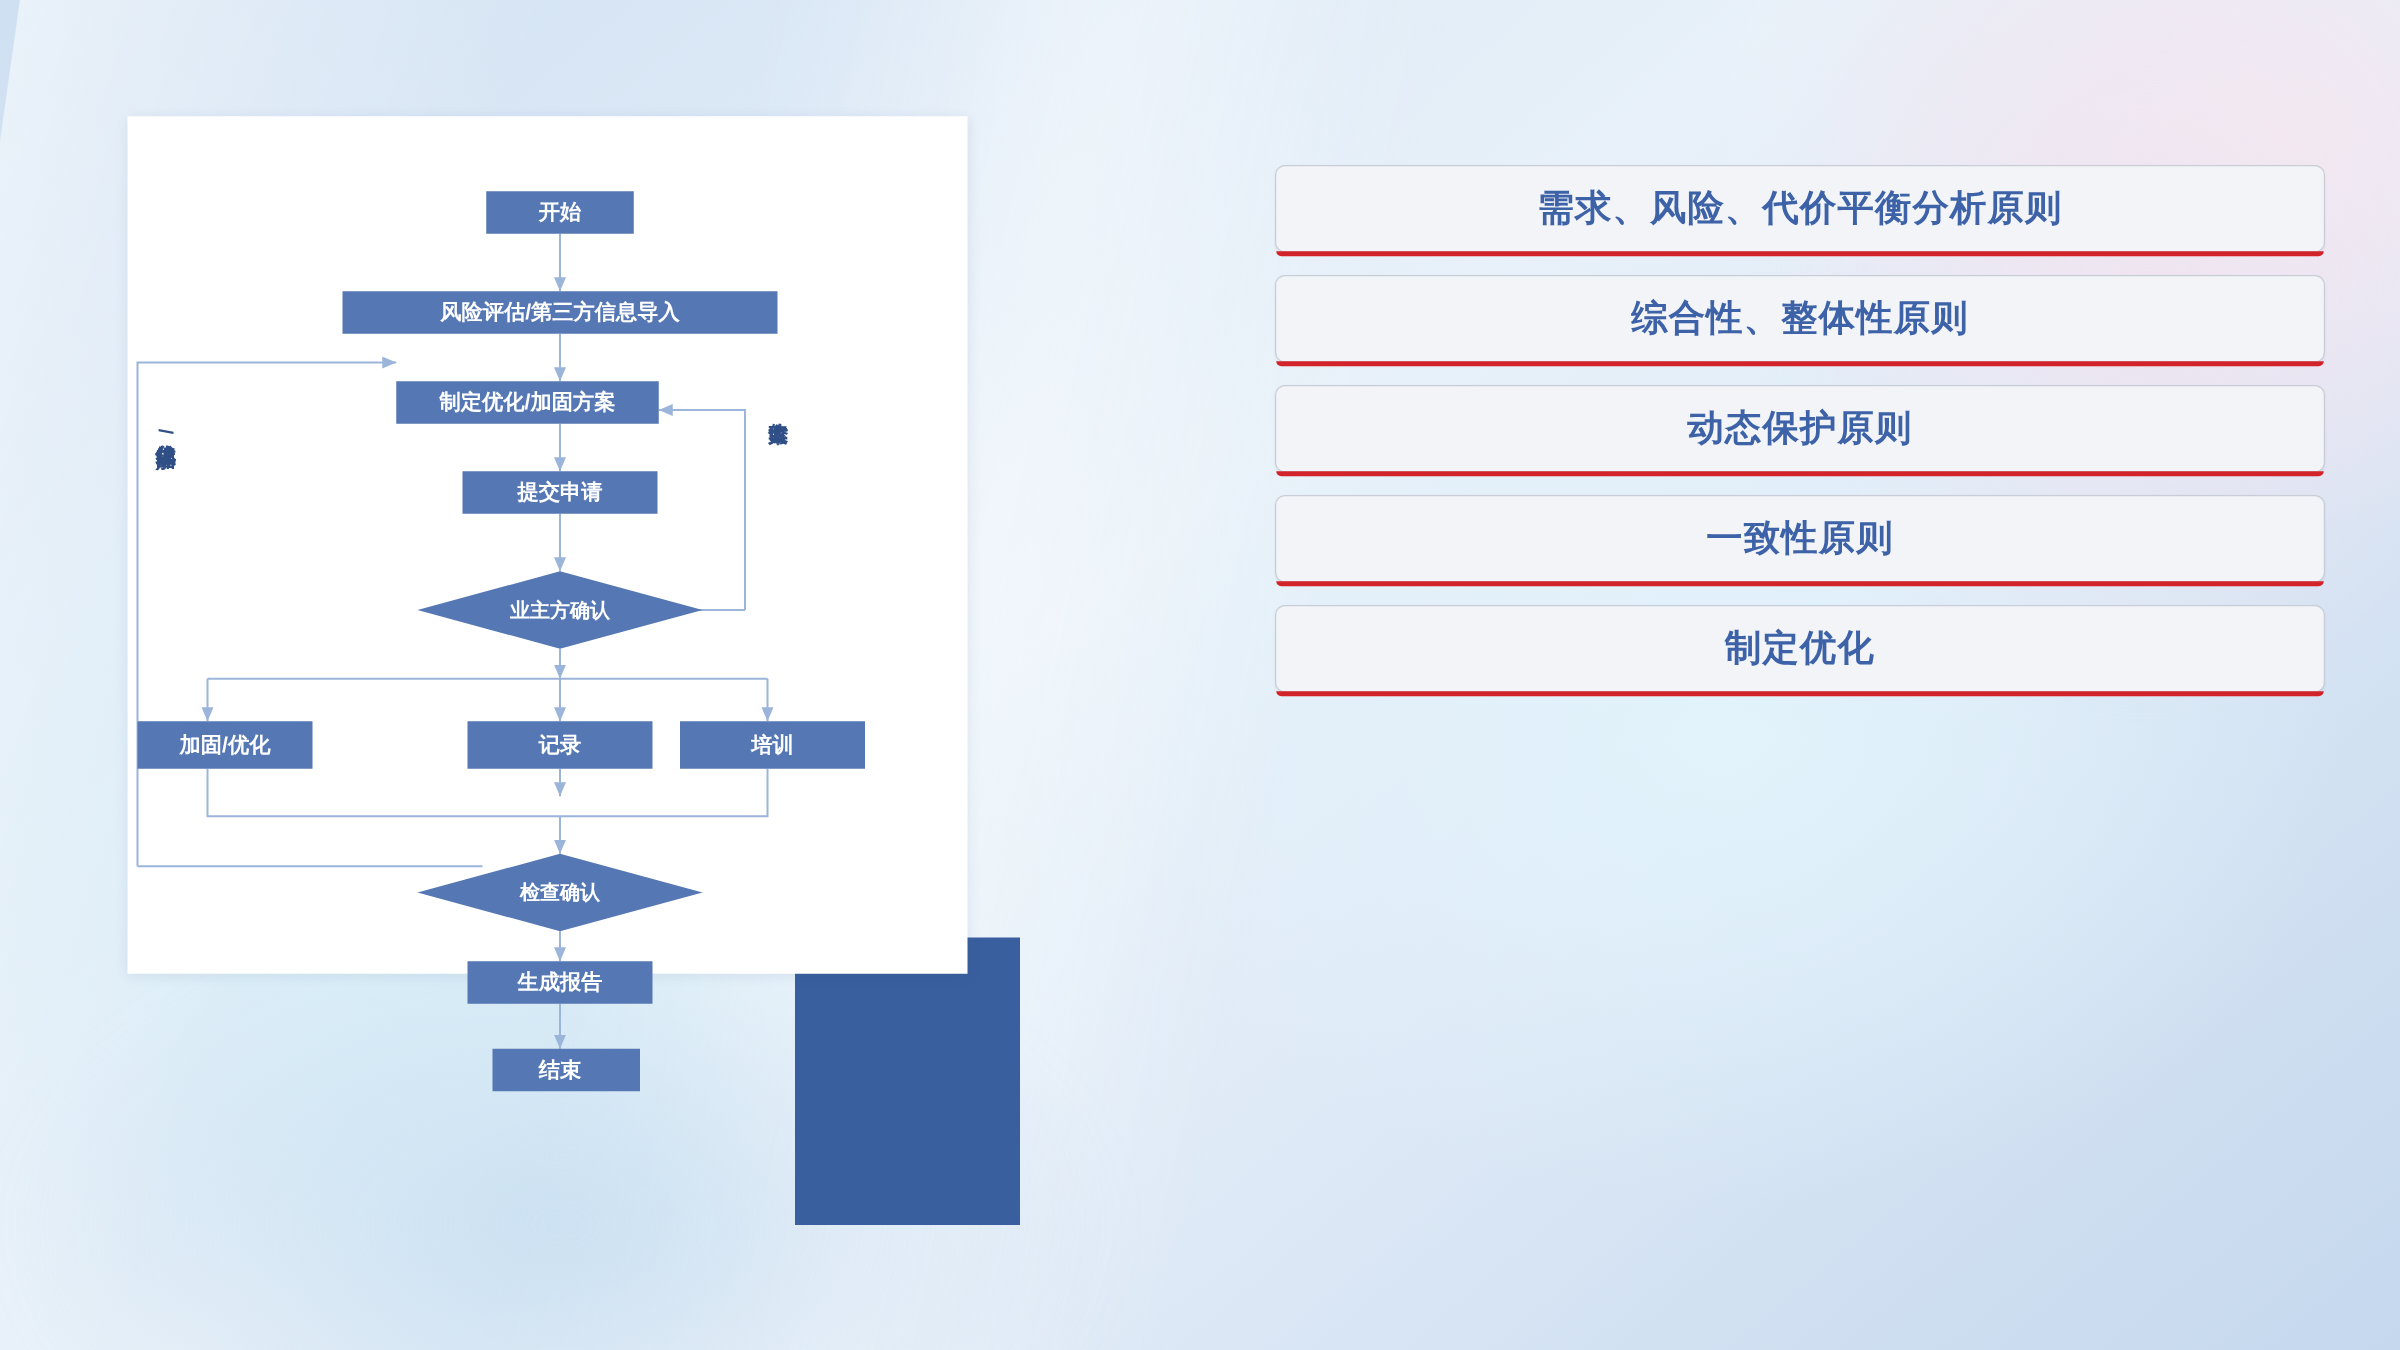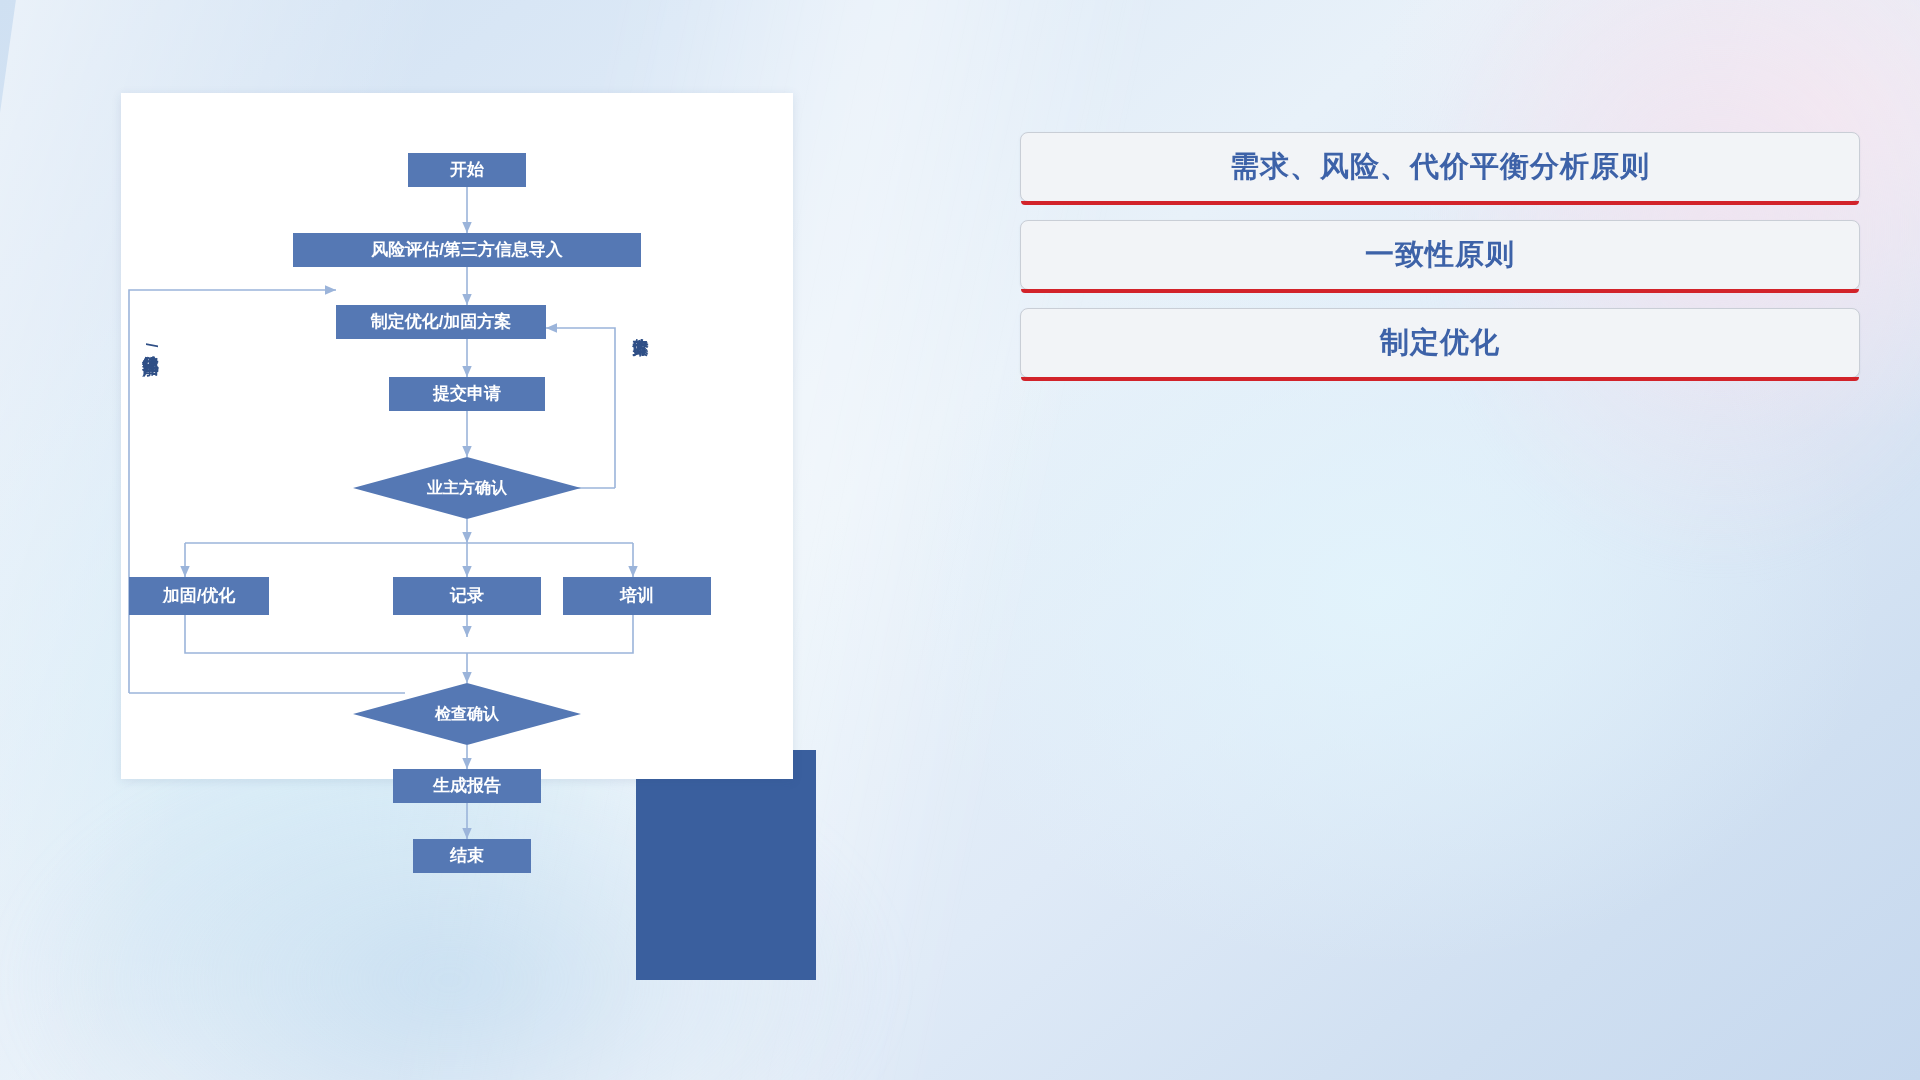--- a/index.html
+++ b/index.html
@@ -52,21 +52,21 @@
   #flow-shadow {
     position: absolute;
     left: 636px;
     top: 750px;
     width: 180px;
     height: 230px;
     background: #3a5f9e;
   }
   #flow-card {
     position: absolute;
-    left: 121px;
+    left: 102px;
     top: 93px;
     width: 672px;
     height: 686px;
     background: #ffffff;
     box-shadow: 0 2px 10px rgba(40,70,120,0.10);
   }
   #flow-svg { position: absolute; left: 0; top: 0; }
   .node-text {
     font-family: "Liberation Sans", "DejaVu Sans", sans-serif;
     fill: #ffffff;
@@ -251,20 +251,26 @@
       <text class="side-label" x="520" y="232" writing-mode="tb" glyph-orientation-vertical="0">方案修改</text>
     </svg>
   </div>
 
   <div id="right-panel">
     <ul id="principle-list">
       <li class="principle">
         <span class="ptext">需求、风险、代价平衡分析原则</span>
       </li>
       <li class="principle">
+        <span class="ptext">综合性、整体性原则</span>
+      </li>
+      <li class="principle">
+        <span class="ptext">动态保护原则</span>
+      </li>
+      <li class="principle">
         <span class="ptext">一致性原则</span>
       </li>
       <li class="principle">
         <span class="ptext">制定优化</span>
       </li>
     </ul>
   </div>
 </div>
 
 </body></html>

